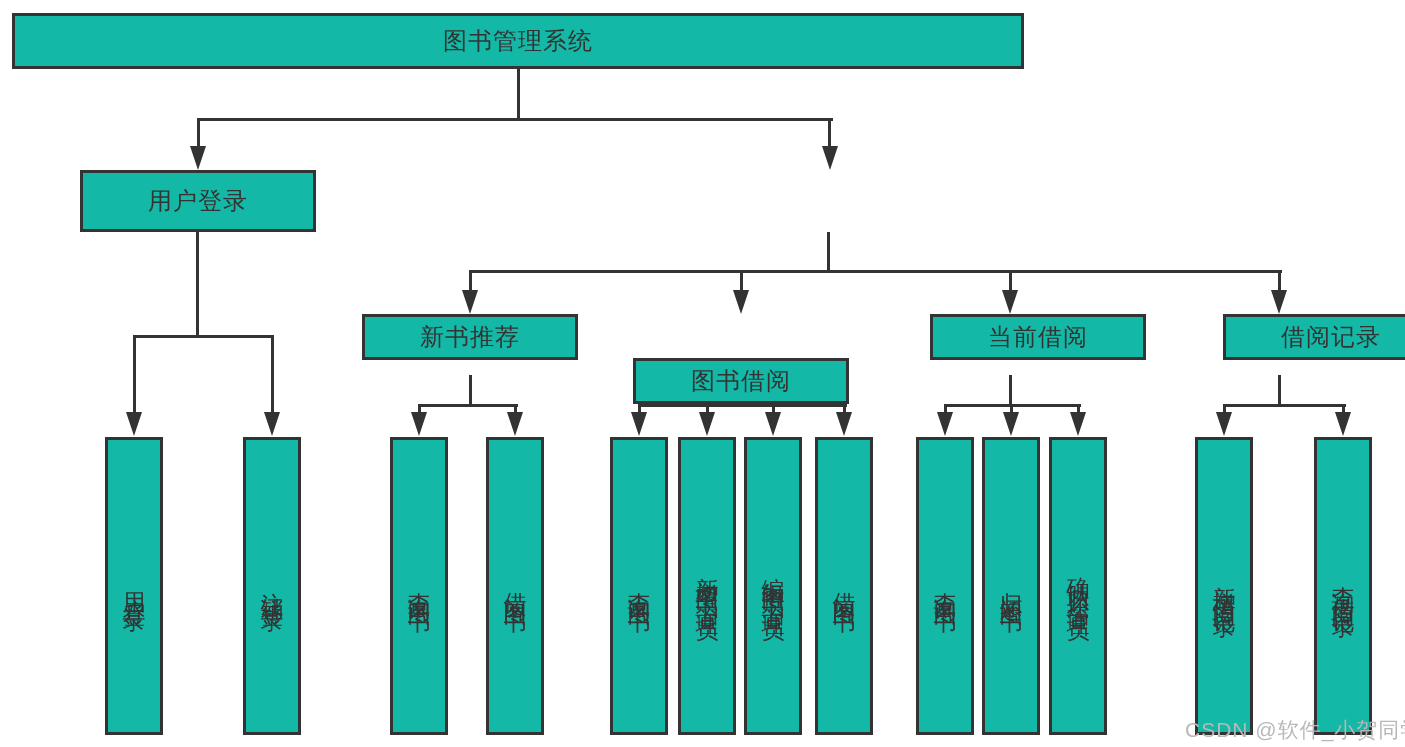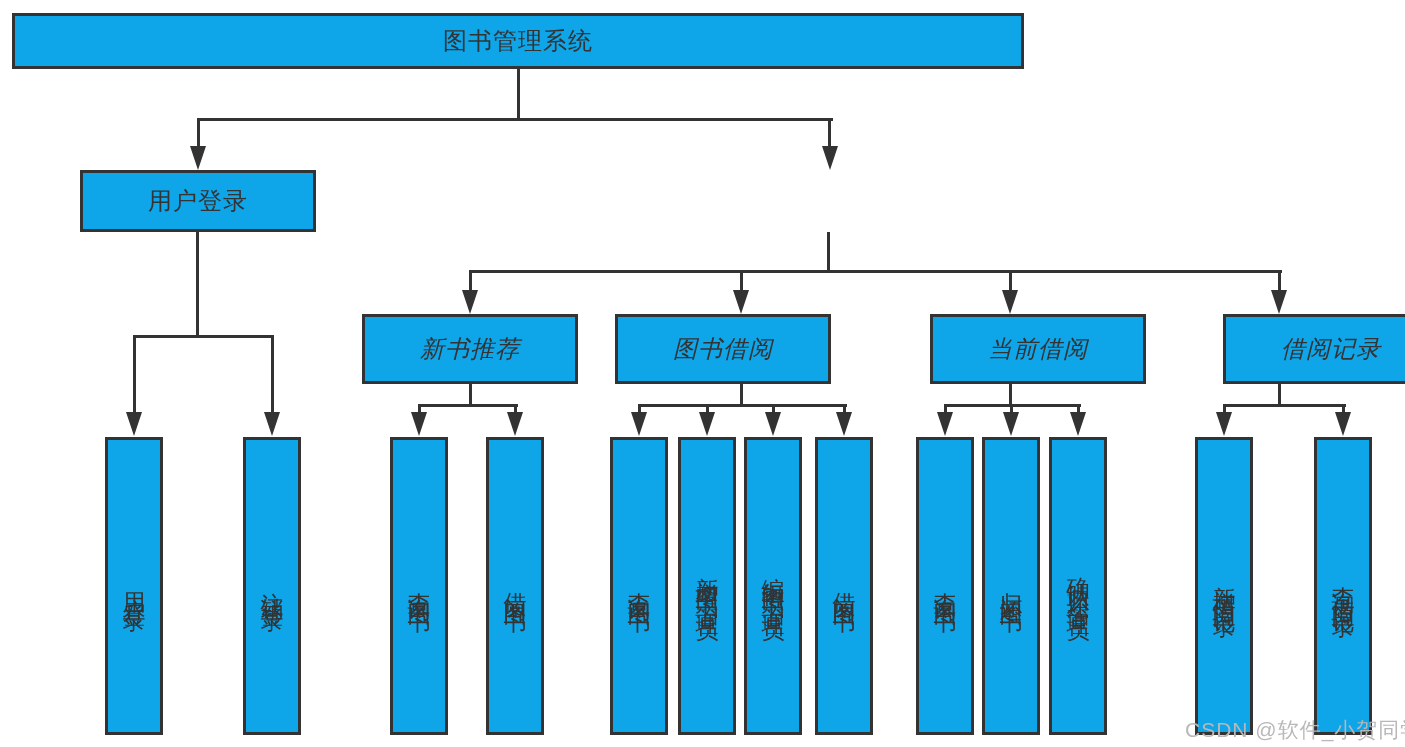--- a/index.html
+++ b/index.html
@@ -6,43 +6,43 @@
   #canvas{
     position:relative;
     width:1405px;height:747px;
     background:#ffffff;
     font-family:"Liberation Sans","DejaVu Sans",sans-serif;
     overflow:hidden;
   }
   .node{
     position:absolute;
     box-sizing:border-box;
-    background:#0ea5e9;
+    background:#14b8a6;
     border:3px solid #333333;
     color:#333333;
     display:flex;
     align-items:center;
     justify-content:center;
     font-size:24px;
     letter-spacing:1px;
     z-index:2;
   }
   .leaf .label{
     writing-mode:vertical-rl;
     text-orientation:mixed;
     font-size:23px;
     letter-spacing:6px;
     line-height:1;
   }
   
   .n-root{left:12px;top:13px;width:1012px;height:56px;}
   .n-l2a{left:80px;top:170px;width:236px;height:62px;}
   .n-l2b{left:712px;top:170px;width:234px;height:62px;}
-  .n-l3{top:314px;width:216px;height:70px;font-style:italic;}
-  .n-l3a{left:362px;} .n-l3b{left:615px;} .n-l3c{left:902px;margin-left:28px;} .n-l3d{left:1223px;}
+  .n-l3{top:314px;width:216px;height:46px;}
+  .n-l3a{left:362px;} .n-l3b{left:633px;margin-top:44px;} .n-l3c{left:902px;margin-left:28px;} .n-l3d{left:1223px;}
   .leaf{top:437px;width:58px;height:298px;}
   .lf-login1{left:105px;} .lf-login2{left:243px;}
   .lf-rec1{left:390px;}  .lf-rec2{left:486px;}
   .lf-bor1{left:610px;}  .lf-bor2{left:678px;} .lf-bor3{left:744px;} .lf-bor4{left:815px;}
   .lf-cur1{left:916px;}  .lf-cur2{left:982px;} .lf-cur3{left:1049px;}
   .lf-rcd1{left:1195px;} .lf-rcd2{left:1314px;}
 
   .cline{position:absolute;background:#333333;z-index:1;}
   .carrow{
     position:absolute;width:0;height:0;z-index:1;

